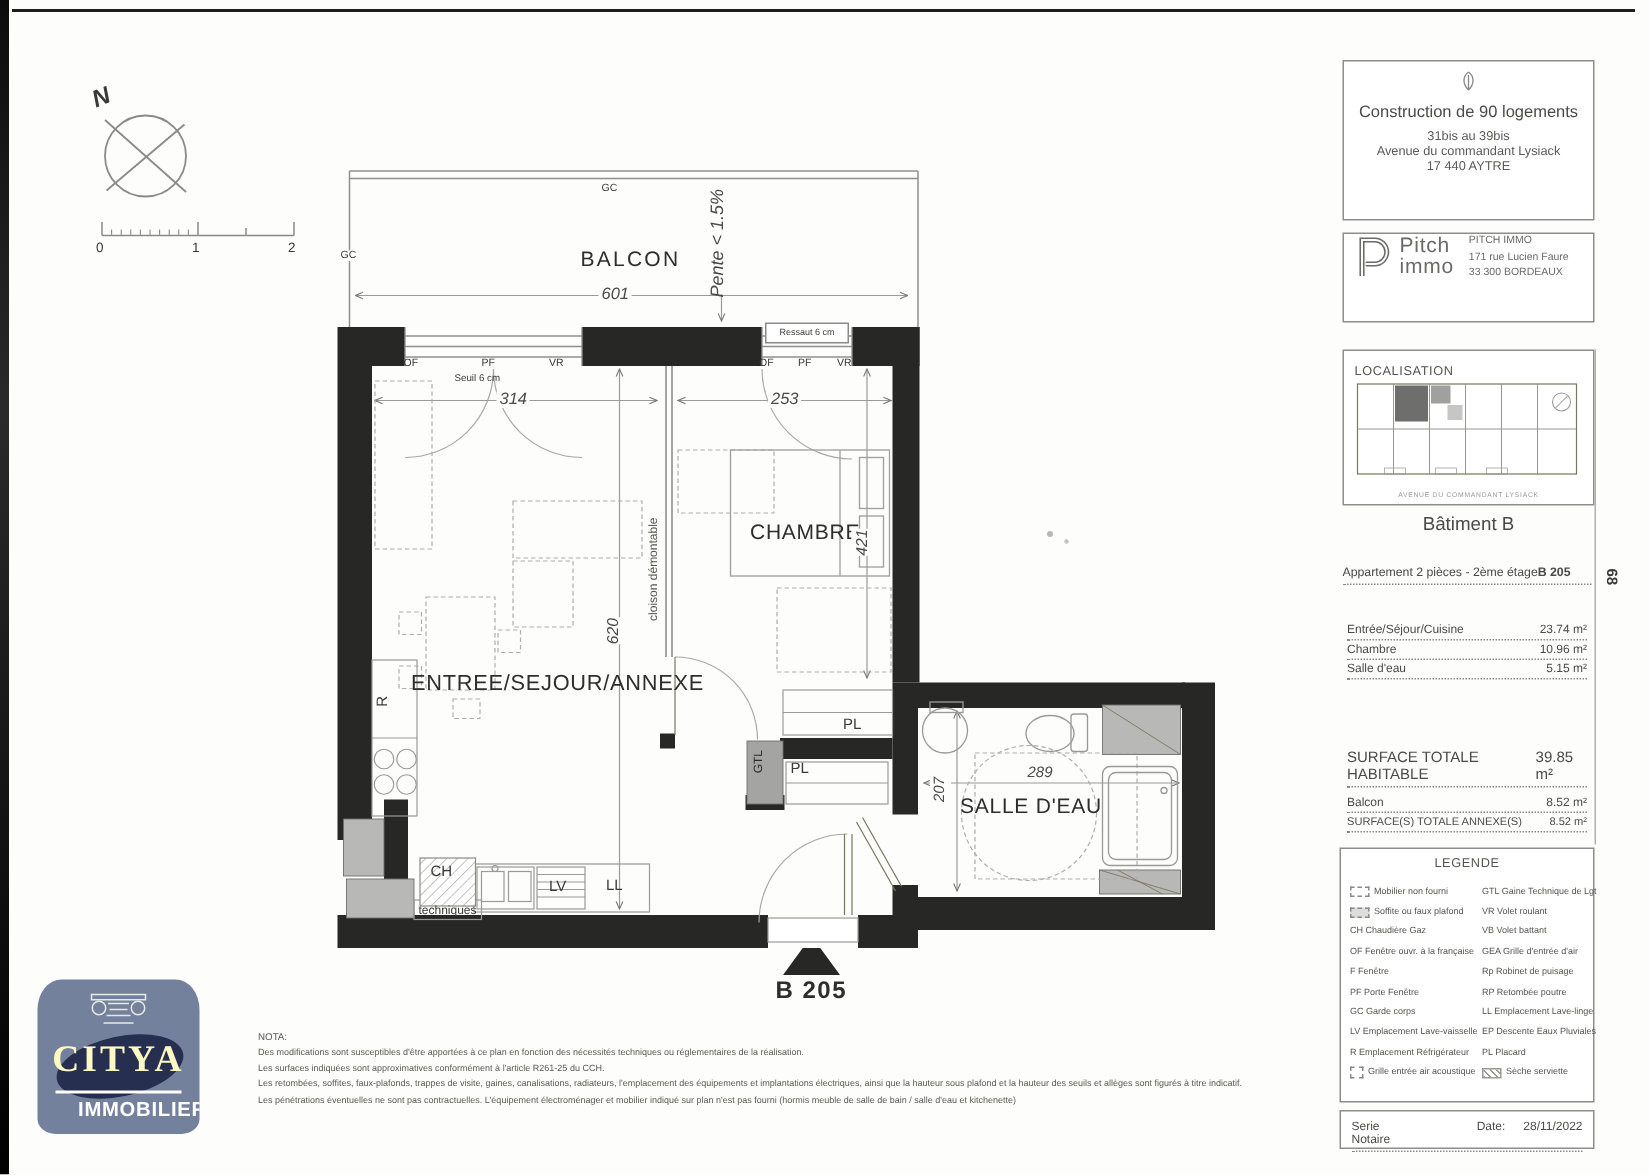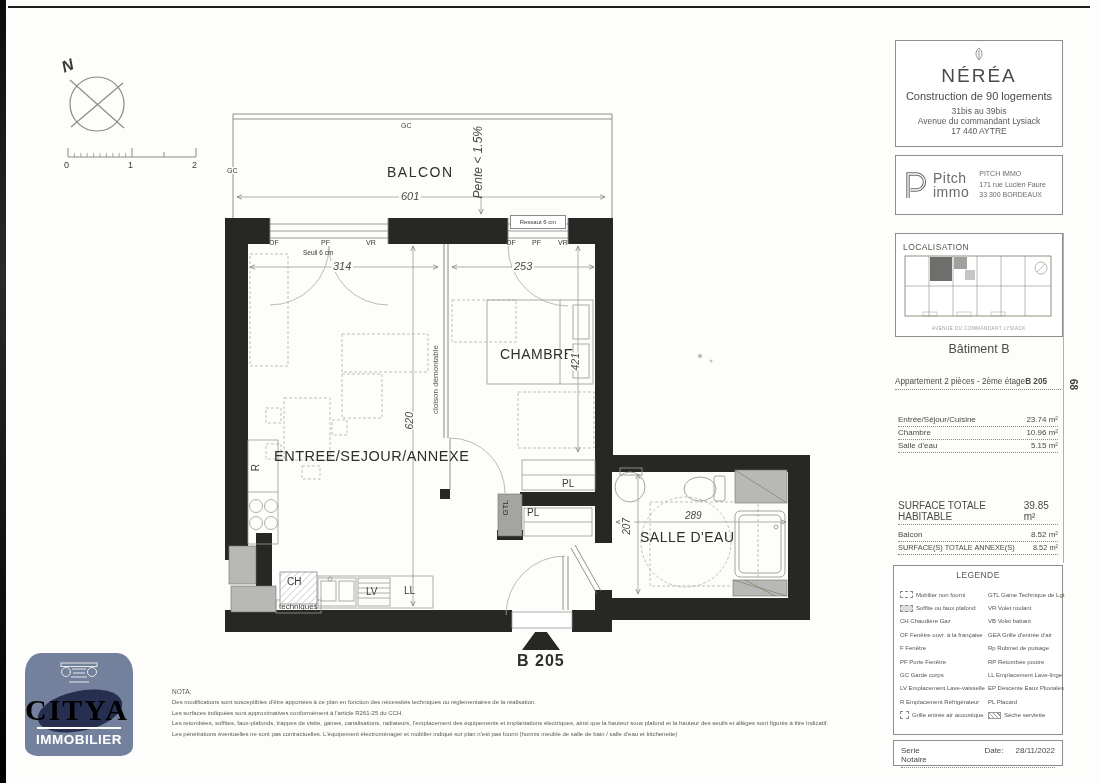--- a/index.html
+++ b/index.html
@@ -20,24 +20,24 @@
   .lgrow{height:13.4px;display:flex;align-items:center;gap:3px;white-space:nowrap}
   .sw{display:inline-block;width:13px;height:7px;border:1px dashed #8a8a88;box-sizing:border-box;flex:0 0 auto}
   .sw-gray{background:#ddddda}
   .sw-sq{width:9px;height:8px}
   .sw-hatch{border:1px solid #9a9a98;background:repeating-linear-gradient(45deg,#9a9a98 0 1px,transparent 1px 3px)}
   .nota{position:absolute;left:172px;top:686px;width:660px;font-size:6px;line-height:1.75;color:#5a5a54}
   .citya{position:absolute;left:25px;top:653px;width:108px;height:103px;background:#74819d;
          border-radius:16px 16px 12px 12px/20px 20px 10px 10px;overflow:hidden}
   .citya-oval{position:absolute;left:12px;top:38px;width:86px;height:40px;border-radius:50%;
               background:#20284a;transform:rotate(-12deg);opacity:.92}
-  .citya-name{position:absolute;left:0;top:40px;width:100%;text-align:left;color:#000000;
-              font-family:"Liberation Serif",serif;font-size:30px;letter-spacing:2px;font-weight:bold}
+  .citya-name{position:absolute;left:0;top:40px;width:100%;text-align:center;color:#fef9c3;
+              font-family:"Liberation Serif",serif;font-size:25px;letter-spacing:2px;font-weight:bold}
   .citya-rule{position:absolute;left:12px;top:74px;width:84px;height:2px;background:#fff}
-  .citya-sub{position:absolute;left:0;top:79px;width:100%;text-align:center;color:#fff;
+  .citya-sub{position:absolute;left:16px;top:79px;width:100%;text-align:center;color:#fff;
              font-size:13.5px;font-weight:bold;letter-spacing:.5px}
   .frame-top{position:absolute;left:8px;top:6px;width:1082px;height:2px;background:#1d1d1b}
   .scan-edge{position:absolute;left:0;top:0;width:6px;height:783px;
              background:linear-gradient(180deg,#0c0c0c,#2a2a2a 35%,#101010 75%,#000)}
   .sep-line{position:absolute;left:1063px;top:233px;width:1px;height:330px;background:#b0b0ae}
   .panel-title{font-size:8.5px;letter-spacing:.4px;color:#55554f}
 </style>
 </head>
 <body>
 
@@ -271,28 +271,27 @@
 <div class="lb" style="left:287px;top:577px;font-size:10px">CH</div>
 <div class="lb" style="left:279px;top:603px;font-size:8px">techniques</div>
 <div class="lb" style="left:366px;top:587px;font-size:10px">LV</div>
 <div class="lb" style="left:404px;top:586px;font-size:10px">LL</div>
 <div class="lb" style="left:517px;top:653px;font-size:16px;font-weight:bold;letter-spacing:1px;color:#2e2e2c">B 205</div>
 
 <div class="box" style="left:895px;top:40px;width:168px;height:107px;text-align:center">
   <svg width="12" height="14" style="margin-top:6px">
     <path d="M6 13 C2 9 2 4 6 1 M6 13 C10 9 10 4 6 1 M6 13 V3" fill="none" stroke="#8a8a88" stroke-width=".9"></path>
   </svg>
-  <div style="font-size:19px;letter-spacing:2px;color:#4a4a48">NÉRÉA</div>
   <div style="font-size:11px;color:#4a4a48;margin-top:3px">Construction de 90 logements</div>
   <div style="font-size:8.5px;color:#5a5a58;margin-top:4px">31bis au 39bis</div>
   <div style="font-size:8.5px;color:#5a5a58">Avenue du commandant Lysiack</div>
   <div style="font-size:8.5px;color:#5a5a58">17 440 AYTRE</div>
 </div>
 
-<div class="box" style="left:895px;top:155px;width:168px;height:60px;display:flex;align-items:center;padding:0 7px;gap:6px">
+<div class="box" style="left:895px;top:155px;width:168px;height:60px;display:flex;align-items:flex-start;padding:0 7px;gap:6px">
   <svg width="24" height="30">
     <path d="M5 28 V4 h8.5 a8 8 0 1 1 0 16 h-6" fill="none" stroke="#6a6a68" stroke-width="3.4"></path>
     <path d="M5 28 V4 h8.5 a8 8 0 1 1 0 16 h-6" fill="none" stroke="#fff" stroke-width="1.3"></path>
   </svg>
   <div style="color:#6a6a68;line-height:1">
     <div style="font-size:14px;letter-spacing:.5px">Pitch</div>
     <div style="font-size:14px;letter-spacing:.5px">immo</div>
   </div>
   <div style="color:#6a6a68;font-size:7px;line-height:1.5;margin-left:4px">
     <div>PITCH IMMO</div>

